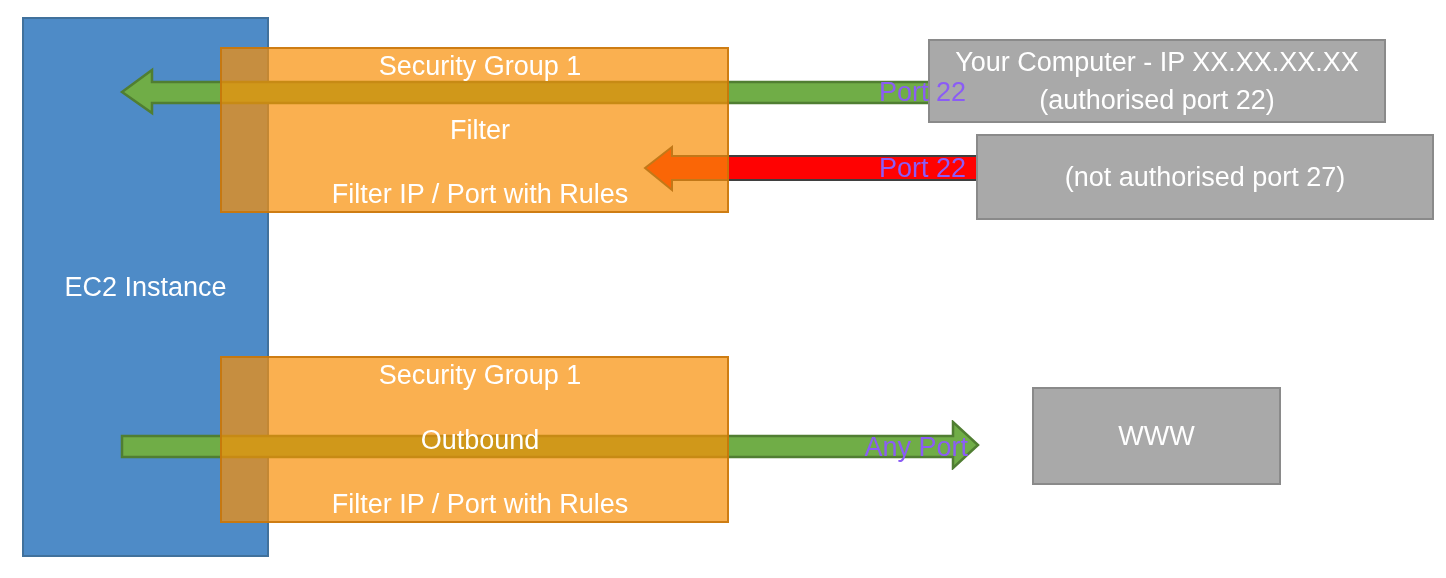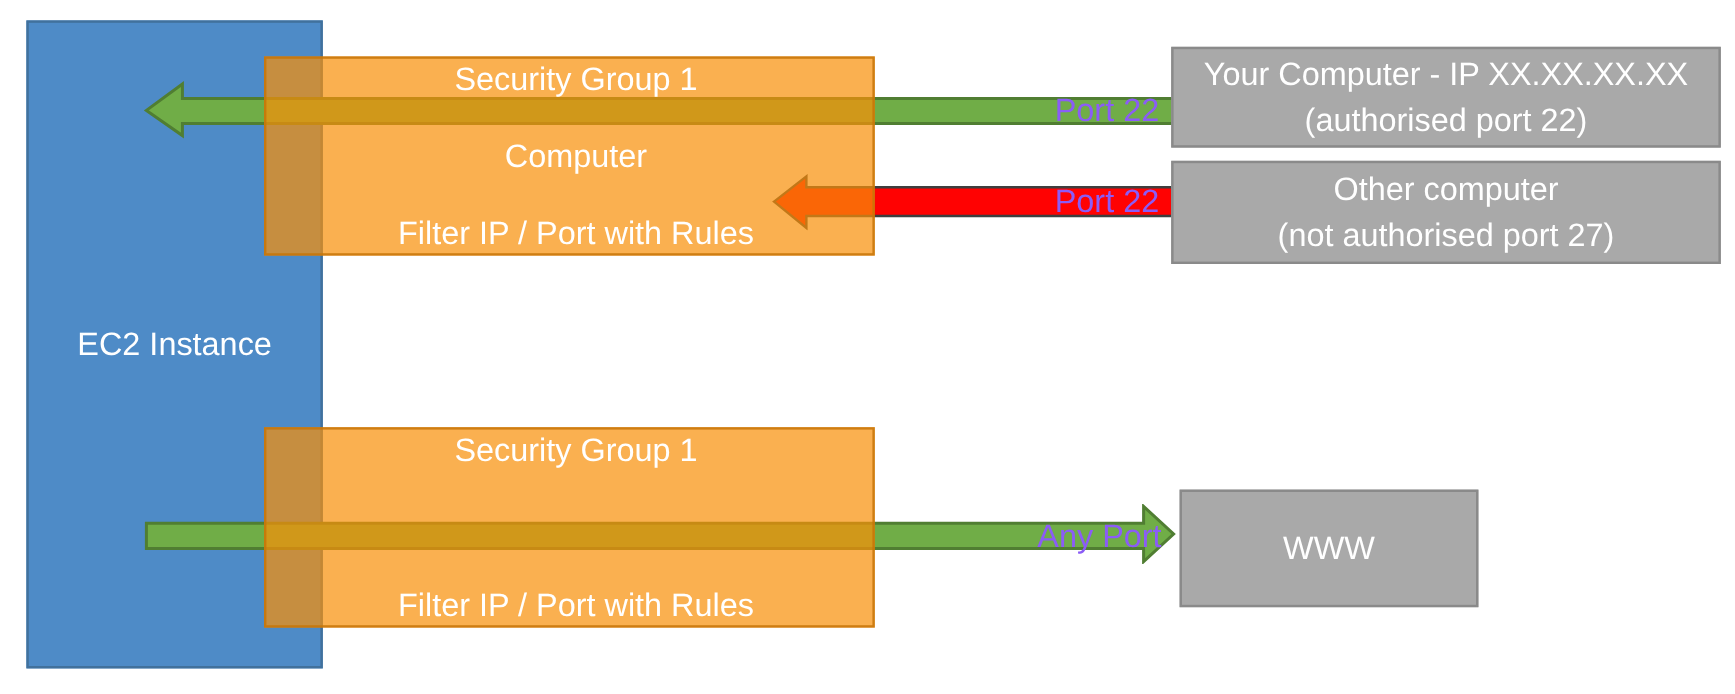--- a/index.html
+++ b/index.html
@@ -27,23 +27,23 @@
     color:#fff;font-size:27px;line-height:34px;text-align:center;padding-left:11px;
   }
   .sg-inbound{left:220px;top:47px;}
   .sg-outbound{left:220px;top:356px;height:163px;}
   
   .gray-box{
     background:#a9a9a9;border:2px solid #8a8a8a;z-index:2;
     display:flex;flex-direction:column;justify-content:center;align-items:center;
     color:#fff;font-size:27px;line-height:38px;text-align:center;
   }
-  .your-computer{left:976px;top:39px;width:454px;height:80px;}
+  .your-computer{left:928px;top:39px;width:454px;height:80px;}
   .other-computer{left:976px;top:134px;width:454px;height:82px;}
-  .www-box{left:983px;top:387px;width:245px;height:94px;margin-top:21px;}
+  .www-box{left:1032px;top:387px;width:245px;height:94px;}
   
   .port-label{
     z-index:5;color:#8b5cf6;font-size:27px;line-height:28px;
     width:200px;text-align:right;white-space:nowrap;
   }
   .lbl-port22-allowed{left:766px;top:78px;}
   .lbl-port22-denied{left:766px;top:154px;}
   .lbl-anyport{left:768px;top:433px;}
 </style>
 </head>
@@ -62,36 +62,36 @@
   <svg class="abs arrow" style="left:643px;top:145px;" width="336" height="47">
     <polygon points="2,23 29,2 29,11 334,11 334,35 29,35 29,45" fill="#ff0202" stroke="#3f3f3f" stroke-width="2"></polygon>
   </svg>
 
   <svg class="abs arrow" style="left:120px;top:420px;" width="861" height="50">
     <polygon points="2,16 833,16 833,2 858,25 833,48 833,37 2,37" fill="#70ad47" stroke="#507e32" stroke-width="2.5"></polygon>
   </svg>
 
   <div class="abs sg-box sg-inbound">
     <div>Security Group 1</div>
-    <div>Computer</div>
+    <div>Filter</div>
     <div>Filter IP / Port with Rules</div>
   </div>
 
   <div class="abs sg-box sg-outbound">
     <div>Security Group 1</div>
+    <div>Outbound</div>
     <div>Filter IP / Port with Rules</div>
   </div>
 
   <div class="abs gray-box your-computer">
     <div>Your Computer - IP XX.XX.XX.XX</div>
     <div>(authorised port 22)</div>
   </div>
 
   <div class="abs gray-box other-computer">
-    <div>Other computer</div>
     <div>(not authorised port 27)</div>
   </div>
 
   <div class="abs gray-box www-box">
     <div>WWW</div>
   </div>
 
   <div class="abs port-label lbl-port22-allowed">Port 22</div>
   <div class="abs port-label lbl-port22-denied">Port 22</div>
   <div class="abs port-label lbl-anyport">Any Port</div>

